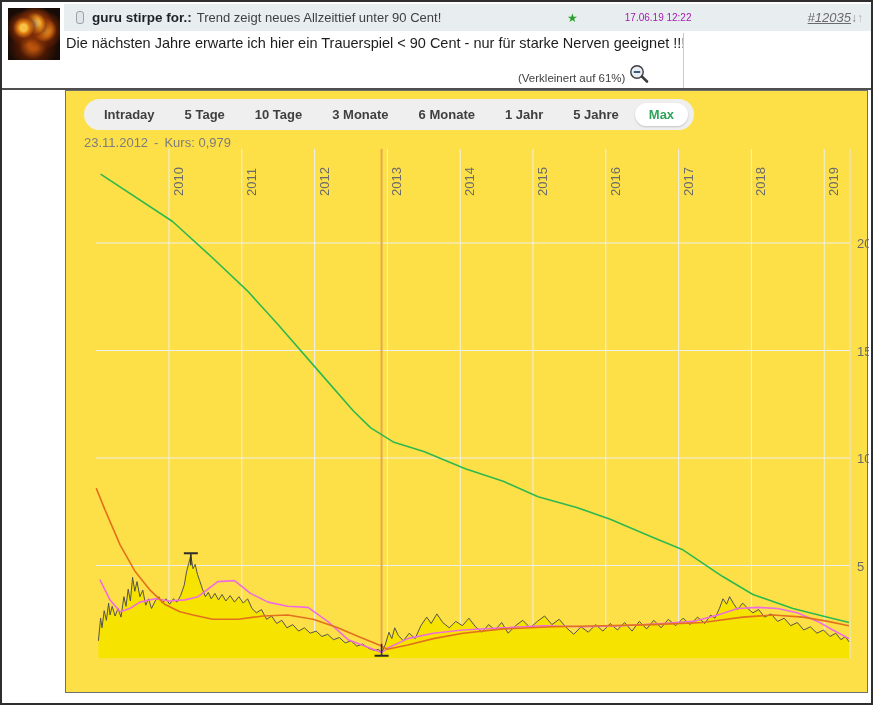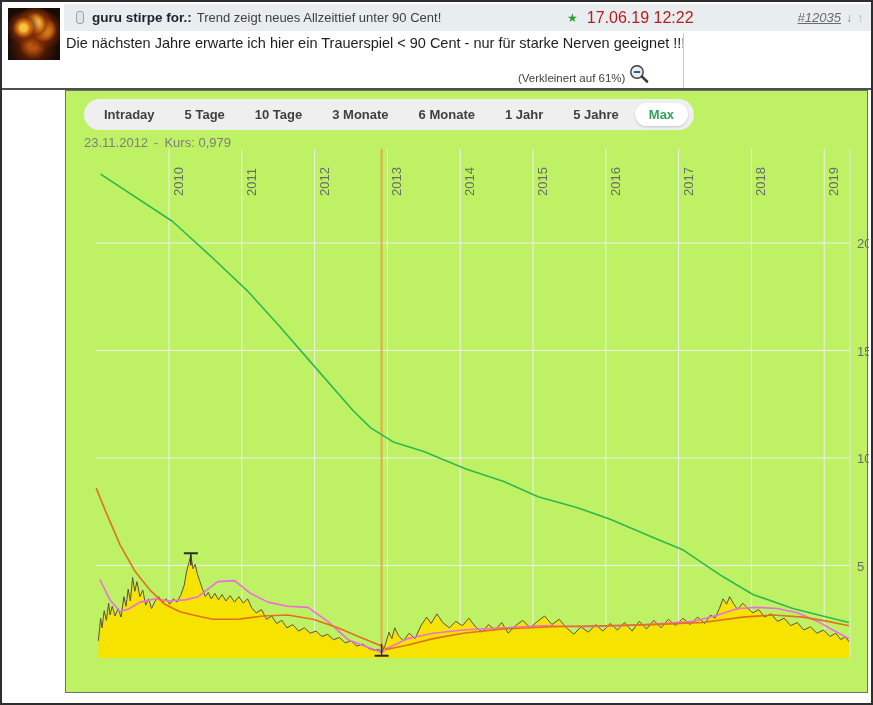--- a/index.html
+++ b/index.html
@@ -24,37 +24,37 @@
     background:#e8edf0; display:flex; align-items:center;
   }
   .pin {
     width:8px; height:13px; border:1.5px solid #9aa2a8; border-radius:3px;
     margin:0 8px 0 12px; background:#dfe5e9;
   }
   .author { font-weight:bold; font-size:13.5px; color:#1d2129; margin-right:5px; }
   .ptitle { font-size:13px; color:#404040; }
   .dategrp { position:absolute; left:503px; display:flex; align-items:center; gap:9px; }
   .star { color:#2ca02c; font-size:12px; line-height:1; }
-  .pdate { font-size:16px; color:#b91c1c; }
-  .numgrp { position:absolute; right:10px; display:flex; align-items:center; gap:5px; }
+  .pdate { font-size:10px; color:#a21caf;margin-left:38px; }
+  .numgrp { position:absolute; right:10px; display:flex; align-items:center; }
   .pnum { font-size:13px; color:#6b6b6b; font-style:italic; text-decoration:underline; }
   .arr-d { color:#8a8a8a; font-size:12px; } .arr-u { color:#b0b0b0; font-size:12px; }
   .pbody {
     position:absolute; left:64px; top:33px; font-size:14.5px; color:#1d1d1d;
   }
   .shrink {
     position:absolute; left:516px; top:62px; display:flex; align-items:flex-end; gap:3px;
     font-size:11.5px; color:#3f3f3f;
   }
   .vdivider { position:absolute; left:681px; top:31px; width:1px; height:55px; background:#ccc; }
   .hsep { position:absolute; left:0; top:86px; width:100%; height:2px; background:#4f4f4f; }
   
   .chartbox {
     position:absolute; left:63px; top:88px; width:803px; height:603px;
-    border:1px solid #6f6f6f; background:#bef264;
+    border:1px solid #6f6f6f; background:#fde047;
   }
   .tabs {
     position:absolute; left:18px; top:8px; display:inline-flex; align-items:center;
     background:#efefef; border-radius:17px; padding:4px 6px; gap:2px;
   }
   .tab {
     padding:4px 14px; font-size:13px; font-weight:bold; color:#3f3f3f;
     border-radius:13px; white-space:nowrap; cursor:pointer;
   }
   .tab.active { background:#fff; color:#2fa35c; box-shadow:0 1px 2px rgba(0,0,0,.18); }

